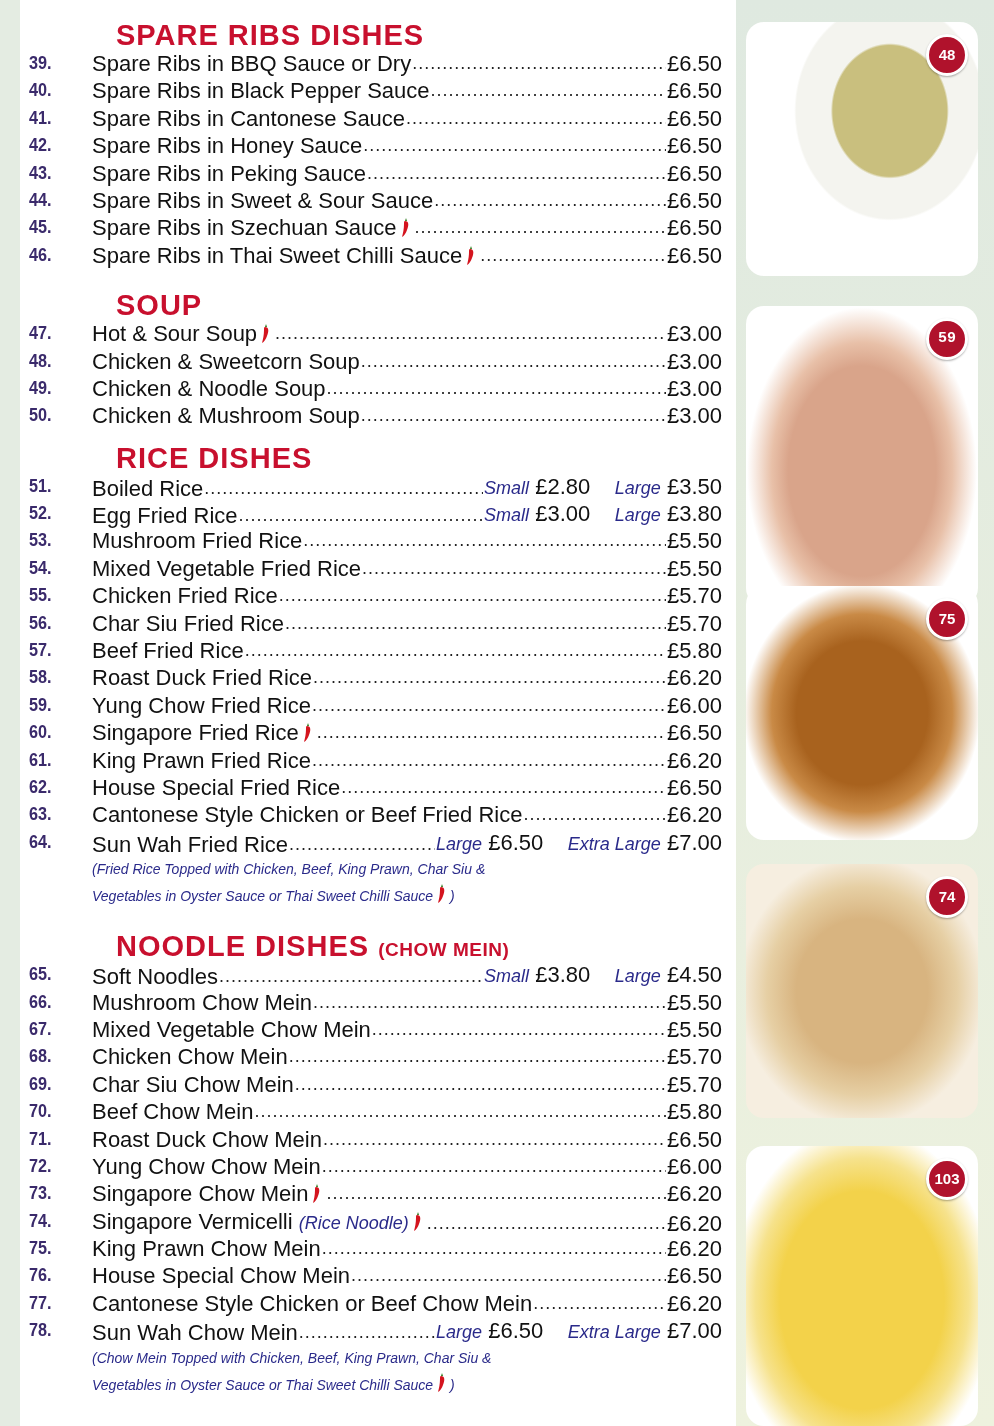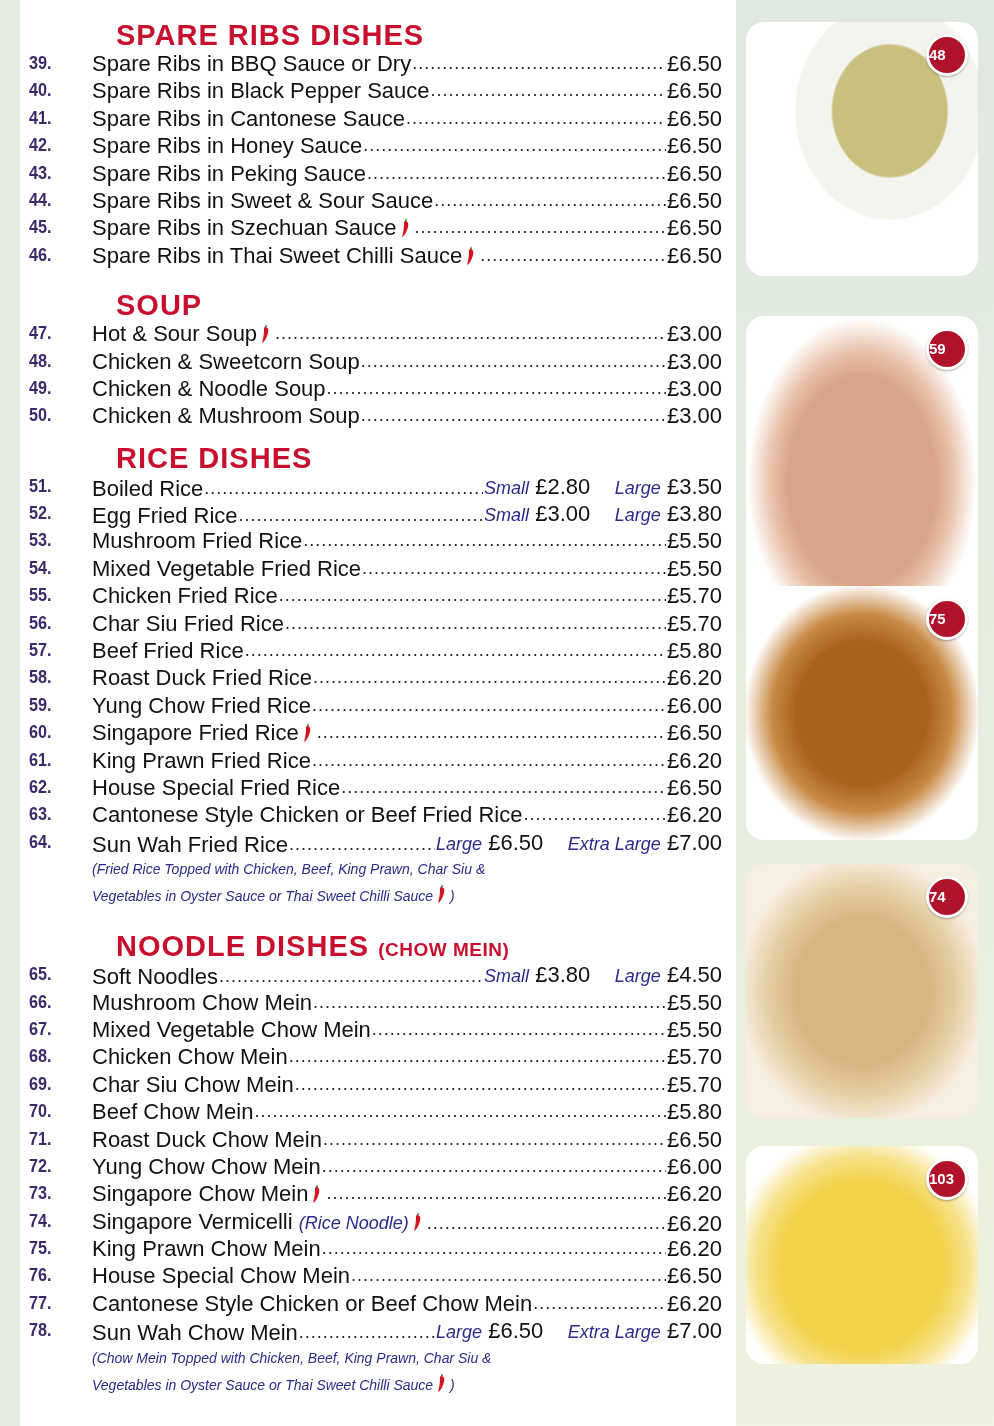--- a/index.html
+++ b/index.html
@@ -18,21 +18,21 @@
 .dots{flex:1;overflow:hidden;color:#222;margin:0 1px;font-size:18px;letter-spacing:1px}
 .dots::after{content:"................................................................................................................................................"}
 .price{flex:none}
 .it{font-style:italic;color:#2a2a8a;font-size:18px}
 .chili{display:inline-block;width:9px;height:20px;margin:0 4px;vertical-align:-3px}
 .note{margin-left:72px;color:#2a2a8a;font-style:italic;font-size:14px;line-height:27px}
 .gap1{height:21px}
 .gap2{height:13px}
 .gap3{height:21px}
 .photo{position:absolute;left:746px;width:232px;border-radius:18px;background:#fff;overflow:hidden}
-.badge{position:absolute;width:42px;height:42px;border-radius:50%;background:#b0122c;border:3px solid #fff;color:#fff;font-size:15px;font-weight:bold;text-align:left;line-height:36px;box-shadow:0 1px 2px rgba(0,0,0,.3)}
+.badge{position:absolute;width:42px;height:42px;border-radius:50%;background:#b0122c;border:3px solid #fff;color:#fff;font-size:15px;font-weight:bold;text-align:center;line-height:36px;box-shadow:0 1px 2px rgba(0,0,0,.3)}
 </style>
 </head>
 <body>
 
 <div class="leftstrip"></div>
 <div class="rightcol"></div>
 <div class="page">
   <div class="content" id="menu">
       <div class="sec-title"><span>SPARE RIBS DISHES</span></div>
       <div class="row">
@@ -392,25 +392,25 @@
               <path d="M5 0 L6 3 L4 3 Z" fill="#2a7a1a"></path>
               <path d="M4 3 C8 3 8 7 6 12 C5 15 3 18 1 19 C2 15 3 11 3 6 C3 4 3 3 4 3 Z" fill="#d4141e"></path>
             </svg></span><span>)</span></div>
       </div>
     </div>
 </div>
 <div id="photos">
     <div class="photo" style="top: 22px; height: 254px; background: radial-gradient(at 62% 35%, rgb(201, 191, 126) 0px, rgb(201, 191, 126) 28%, rgb(244, 244, 239) 29%, rgb(244, 244, 239) 46%, rgb(255, 255, 255) 47%), linear-gradient(rgb(255, 255, 255), rgb(255, 255, 255));">
       <div class="badge" style="right:10px;top:12px">48</div>
     </div>
-    <div class="photo" style="top: 316px; height: 300px; background: radial-gradient(at 50% 55%, rgb(217, 164, 138) 0px, rgb(217, 164, 138) 45%, rgb(232, 192, 168) 55%, rgb(255, 255, 255) 70%);">
+    <div class="photo" style="top: 306px; height: 300px; background: radial-gradient(at 50% 55%, rgb(217, 164, 138) 0px, rgb(217, 164, 138) 45%, rgb(232, 192, 168) 55%, rgb(255, 255, 255) 70%); font-family: Liberation Mono, monospace;">
       <div class="badge" style="right:10px;top:12px">59</div>
     </div>
     <div class="photo" style="top: 586px; height: 254px; background: radial-gradient(rgb(168, 98, 30) 0px, rgb(168, 98, 30) 40%, rgb(201, 138, 70) 55%, rgb(255, 255, 255) 72%);">
       <div class="badge" style="right:10px;top:12px">75</div>
     </div>
     <div class="photo" style="top: 864px; height: 254px; background: radial-gradient(rgb(216, 180, 128) 0px, rgb(216, 180, 128) 40%, rgb(230, 207, 164) 58%, rgb(246, 238, 224) 75%);">
       <div class="badge" style="right:10px;top:12px">74</div>
     </div>
-    <div class="photo" style="top: 1146px; height: 218px; background: radial-gradient(at 50% 55%, rgb(243, 210, 74) 0px, rgb(243, 210, 74) 50%, rgb(246, 226, 140) 65%, rgb(255, 255, 255) 80%);">
+    <div class="photo" style="top: 1146px; height: 280px; background: radial-gradient(at 50% 55%, rgb(243, 210, 74) 0px, rgb(243, 210, 74) 50%, rgb(246, 226, 140) 65%, rgb(255, 255, 255) 80%);">
       <div class="badge" style="right:10px;top:12px">103</div>
     </div>
   </div>
 
 </body></html>

